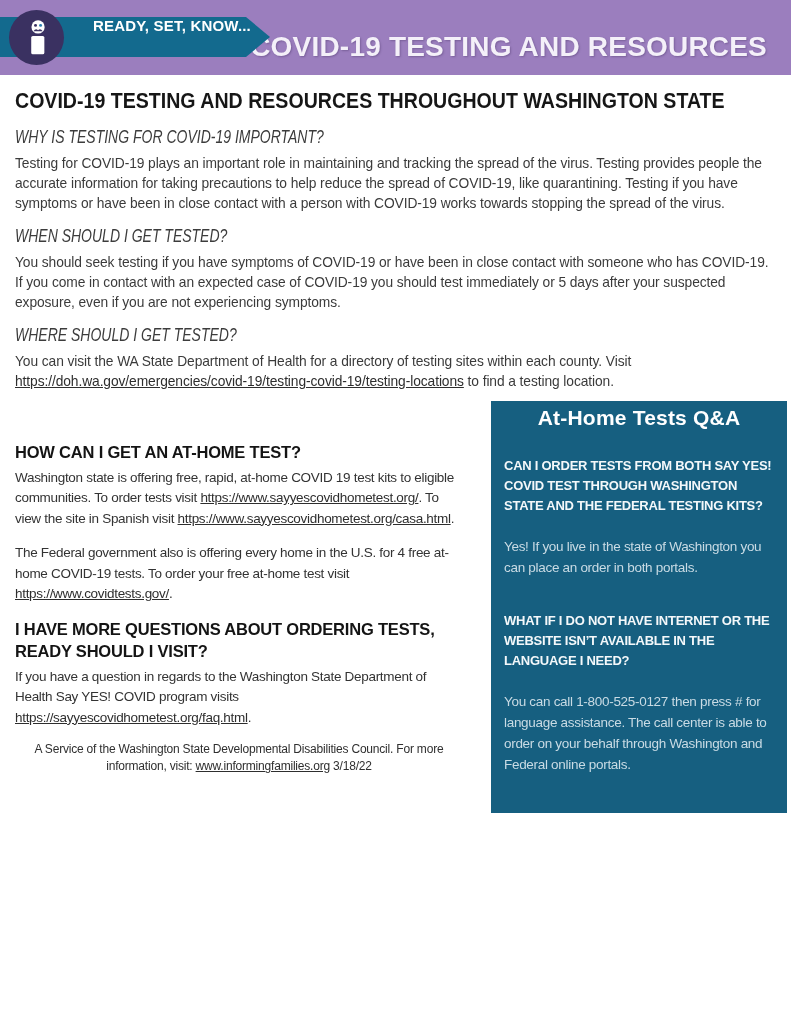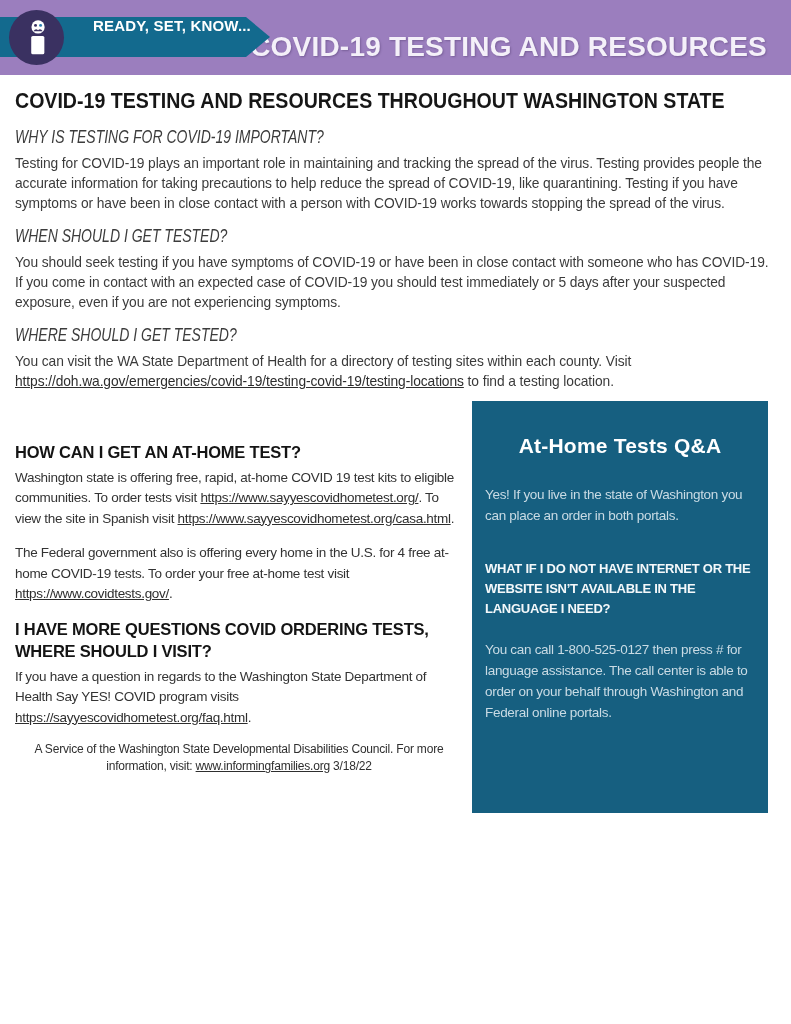--- a/index.html
+++ b/index.html
@@ -79,22 +79,22 @@
   }
   .leftcol h3 + .lp{ margin-top:5px; }
   .lp{ font-size:13.5px; line-height:20.5px; letter-spacing:-.3px; color:#333; margin-top:14px; }
   .h3b{ margin-top:13px !important; }
   .foot{
     margin-top:13px; width:448px; text-align:center;
     font-size:12px; line-height:17px; letter-spacing:-.2px; color:#2f2f2f;
   }
   
   .qa{
-    width:296px; height:412px; margin-left:5px; flex-shrink:0;
-    background:var(--box-teal,#165f80); padding:31px 13px 10px;
+    width:296px; height:412px; margin-left:24px; flex-shrink:0;
+    background:var(--box-teal,#165f80); padding:3px 13px 10px;
     overflow:hidden;
   }
   .qa-title{
     text-align:center; color:#ffffff; font-size:21px; font-weight:bold;
     letter-spacing:.2px; margin:2px 0 26px;
   }
   .qa .q{
     color:#f4f8fa; font-weight:bold; font-size:13px; letter-spacing:-.25px;
     line-height:20px; margin-top:0;
   }
@@ -187,27 +187,28 @@
     <div class="body-wrap">
         <p class="body-p"><span>You can visit the WA State Department of Health for a directory of testing sites within each county. Visit </span><a class="lnk">https://doh.wa.gov/emergencies/covid-19/testing-covid-19/testing-locations</a><span> to find a testing location.</span></p>
       </div>
 
     <div class="cols">
       <div class="leftcol">
         <h3>HOW CAN I GET AN AT-HOME TEST?</h3>
         <p class="lp"><span>Washington state is offering free, rapid, at-home COVID 19 test kits to eligible communities. To order tests visit </span><a class="lnk">https://www.sayyescovidhometest.org/</a><span>. To view the site in Spanish visit </span><a class="lnk">https://www.sayyescovidhometest.org/casa.html</a><span>.</span></p>
         <p class="lp"><span>The Federal government also is offering every home in the U.S. for 4 free at-home COVID-19 tests. To order your free at-home test visit </span><a class="lnk">https://www.covidtests.gov/</a><span>.</span></p>
 
-        <h3 class="h3b">I HAVE MORE QUESTIONS COVID ORDERING TESTS, WHERE SHOULD I VISIT?</h3>
+        <h3 class="h3b">I HAVE MORE QUESTIONS ABOUT ORDERING TESTS, READY SHOULD I VISIT?</h3>
         <p class="lp"><span>If you have a question in regards to the Washington State Department of Health Say YES! COVID program visits </span><a class="lnk">https://sayyescovidhometest.org/faq.html</a><span>.</span></p>
 
         <div class="foot"><span>A Service of the Washington State Developmental Disabilities Council. For more information, visit: </span><a class="lnk">www.informingfamilies.org</a><span> 3/18/22</span></div>
       </div>
 
       <aside class="qa">
         <div class="qa-title">At-Home Tests Q&amp;A</div>
+        <p class="q">CAN I ORDER TESTS FROM BOTH SAY YES! COVID TEST THROUGH WASHINGTON STATE AND THE FEDERAL TESTING KITS?</p>
         <p class="a">Yes! If you live in the state of Washington you can place an order in both portals.</p>
         <p class="q">WHAT IF I DO NOT HAVE INTERNET OR THE WEBSITE ISN’T AVAILABLE IN THE LANGUAGE I NEED?</p>
         <p class="a">You can call 1-800-525-0127 then press # for language assistance. The call center is able to order on your behalf through Washington and Federal online portals.</p>
       </aside>
     </div>
   </main>
 </div>
 
 </body></html>

